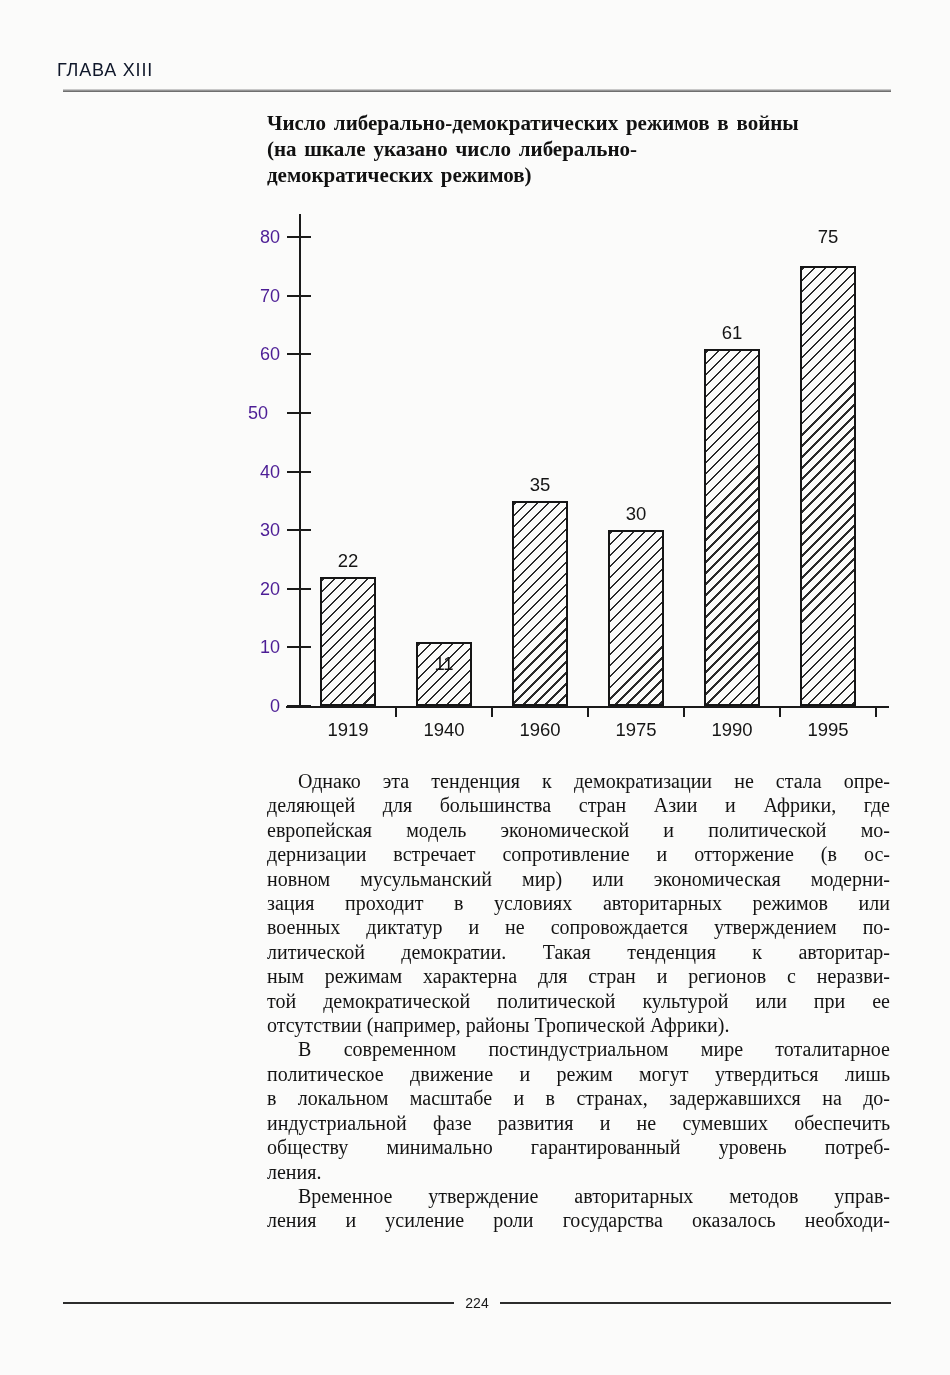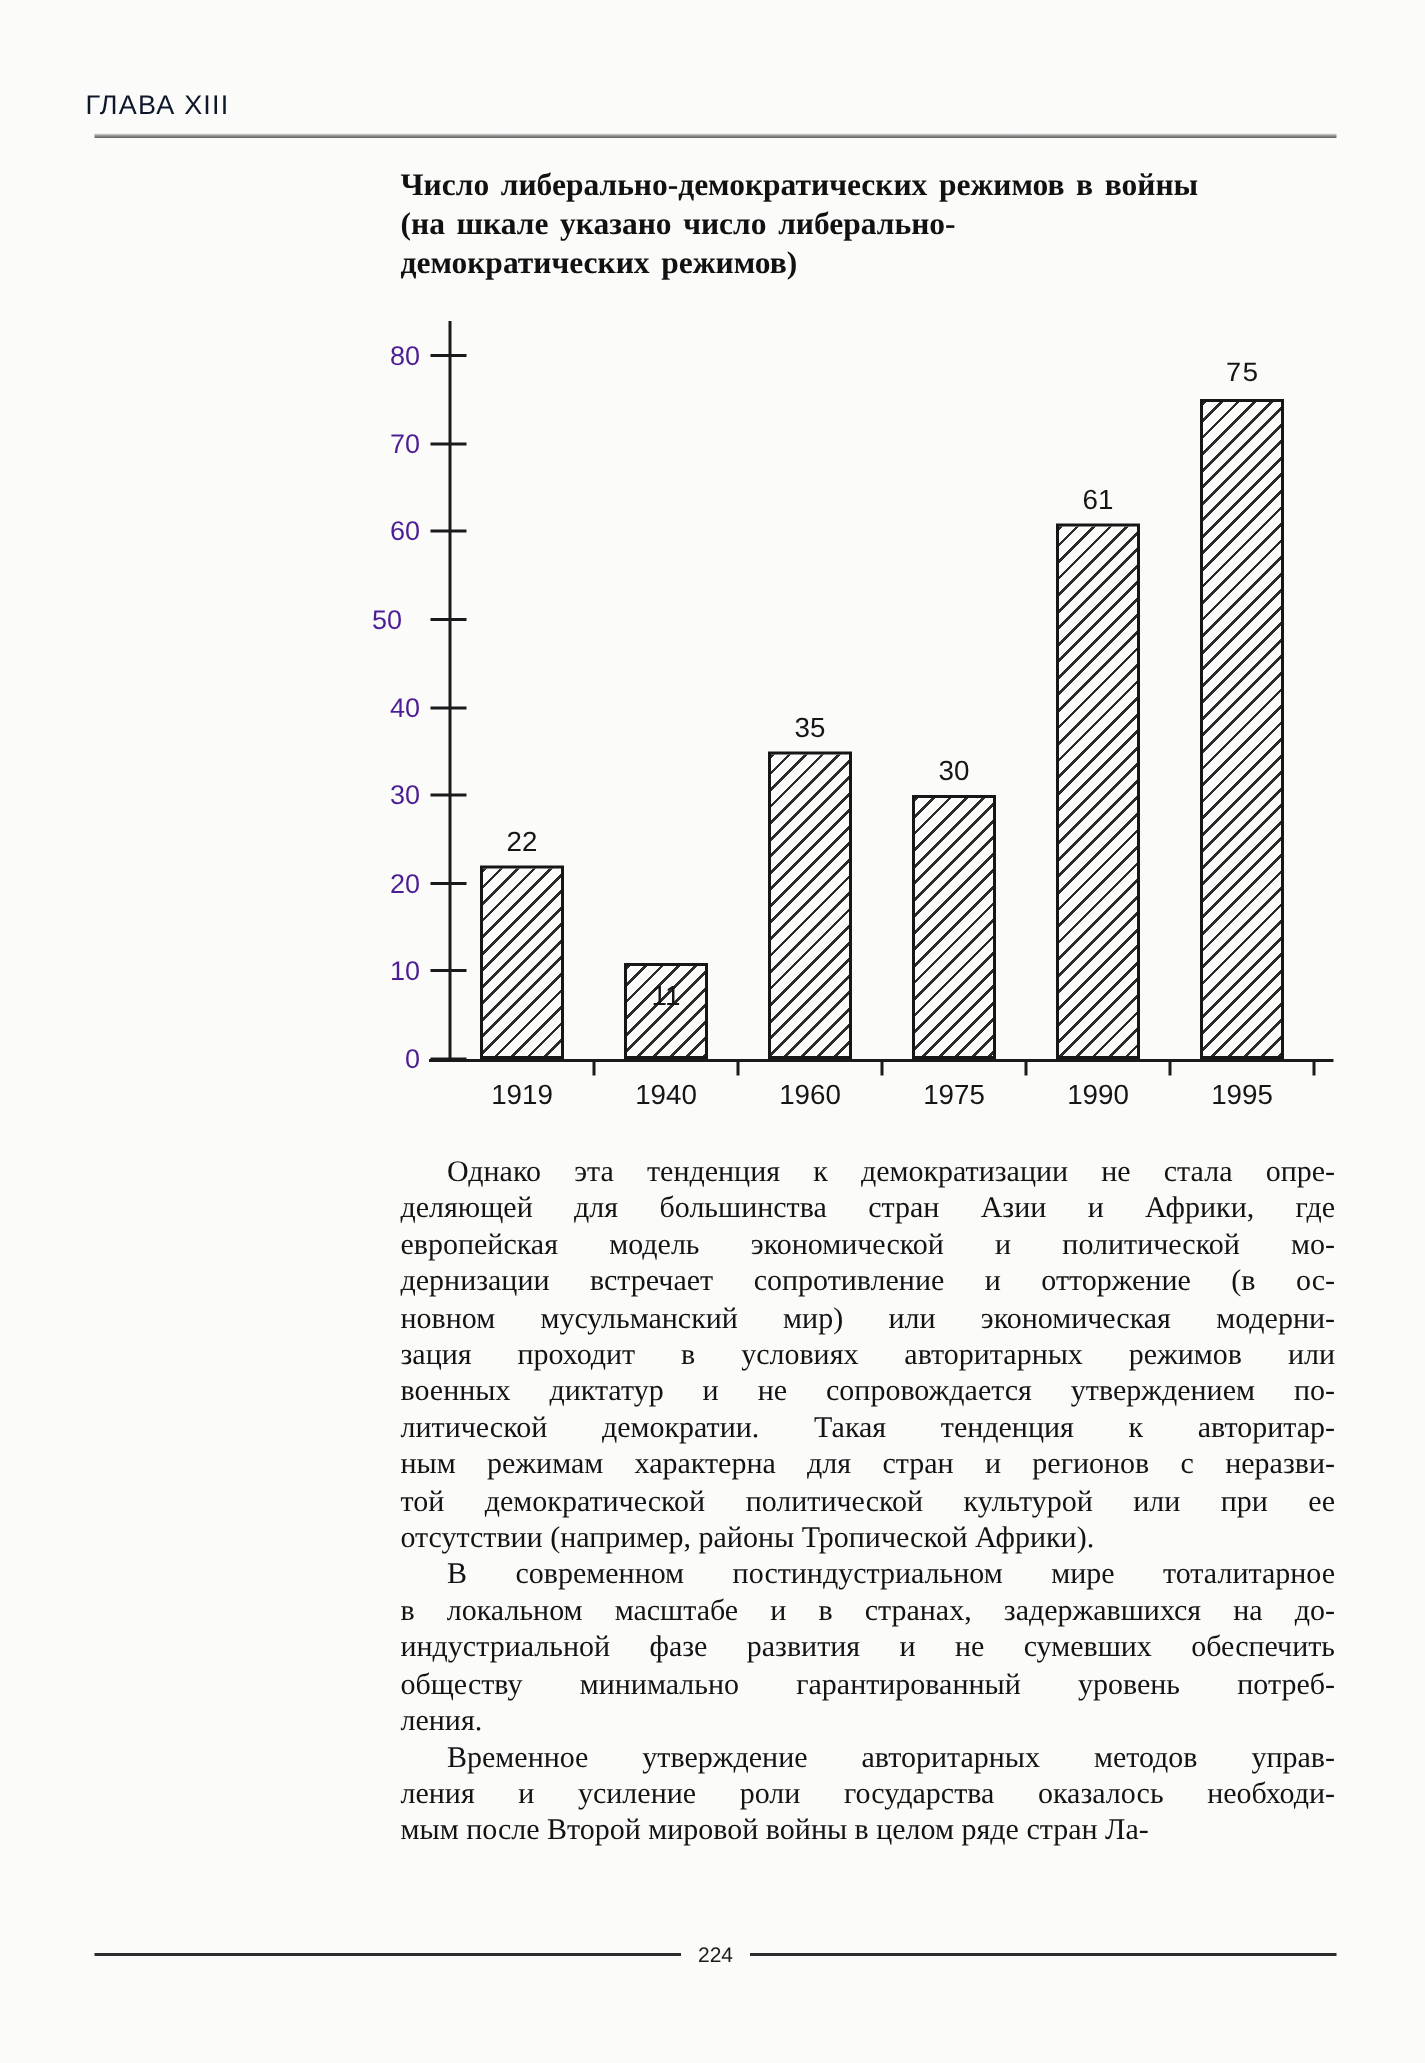--- a/index.html
+++ b/index.html
@@ -121,50 +121,50 @@
       <div class="axis" style="left: 587px; top: 496px; width: 2px; height: 9px;"></div>
       <div class="bar" style="left: 608px; top: 318px; width: 56px; height: 176px;"></div>
       <div class="vlab" style="left: 596px; top: 290px; width: 80px;">30</div>
       <div class="xlab" style="left: 588px; top: 506px; width: 96px;">1975</div>
       <div class="axis" style="left: 683px; top: 496px; width: 2px; height: 9px;"></div>
       <div class="bar" style="left: 704px; top: 137px; width: 56px; height: 357px;"></div>
       <div class="vlab" style="left: 692px; top: 109px; width: 80px;">61</div>
       <div class="xlab" style="left: 684px; top: 506px; width: 96px;">1990</div>
       <div class="axis" style="left: 779px; top: 496px; width: 2px; height: 9px;"></div>
       <div class="bar" style="left: 800px; top: 54px; width: 56px; height: 440px;"></div>
-      <div class="vlab" style="left: 788px; top: 26px; width: 80px; font-family: Liberation Mono, monospace;">75</div>
+      <div class="vlab" style="left: 788px; top: 13px; width: 80px;">75</div>
       <div class="xlab" style="left: 780px; top: 506px; width: 96px;">1995</div>
       <div class="axis" style="left: 875px; top: 496px; width: 2px; height: 9px;"></div>
     </div>
 
   <div class="body-text" id="body-text">
       <div class="paragraph">
         <div class="bodyline first">Однако эта тенденция к демократизации не стала опре-</div>
         <div class="bodyline">деляющей для большинства стран Азии и Африки, где</div>
         <div class="bodyline">европейская модель экономической и политической мо-</div>
         <div class="bodyline">дернизации встречает сопротивление и отторжение (в ос-</div>
         <div class="bodyline">новном мусульманский мир) или экономическая модерни-</div>
         <div class="bodyline">зация проходит в условиях авторитарных режимов или</div>
         <div class="bodyline">военных диктатур и не сопровождается утверждением по-</div>
         <div class="bodyline">литической демократии. Такая тенденция к авторитар-</div>
         <div class="bodyline">ным режимам характерна для стран и регионов с неразви-</div>
         <div class="bodyline">той демократической политической культурой или при ее</div>
         <div class="bodyline last">отсутствии (например, районы Тропической Африки).</div>
       </div>
       <div class="paragraph">
         <div class="bodyline first">В современном постиндустриальном мире тоталитарное</div>
+        <div class="bodyline">политическое движение и режим могут утвердиться лишь</div>
         <div class="bodyline">в локальном масштабе и в странах, задержавшихся на до-</div>
         <div class="bodyline">индустриальной фазе развития и не сумевших обеспечить</div>
         <div class="bodyline">обществу минимально гарантированный уровень потреб-</div>
         <div class="bodyline last">ления.</div>
       </div>
       <div class="paragraph">
         <div class="bodyline first">Временное утверждение авторитарных методов управ-</div>
         <div class="bodyline">ления и усиление роли государства оказалось необходи-</div>
-        <div class="bodyline last">мым после Второй мировой войны в целом ряде стран Ла-</div>
       </div>
     </div>
 
   <div class="footer">
     <span class="footer-line"></span>
     <span class="footer-num">224</span>
     <span class="footer-line"></span>
   </div>
 
 </div>

